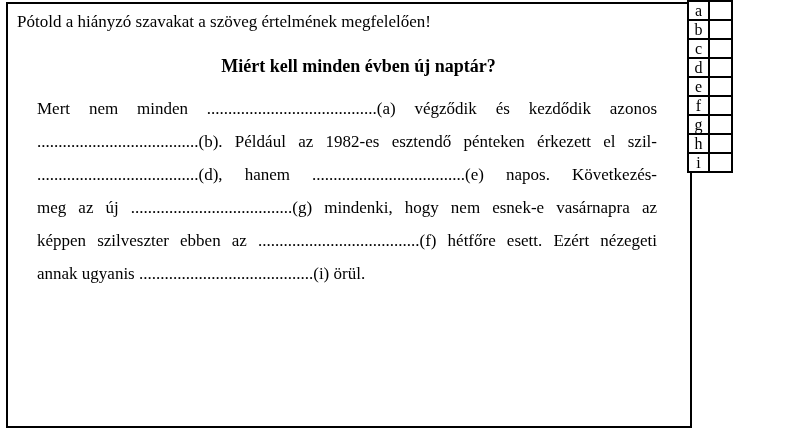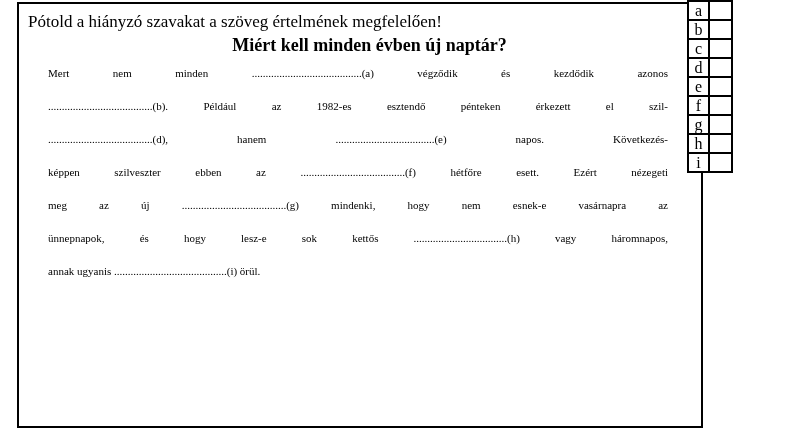--- a/index.html
+++ b/index.html
@@ -10,45 +10,46 @@
   body {
     width: 798px;
     height: 437px;
     position: relative;
     font-family: "Liberation Serif", "DejaVu Serif", serif;
     color: #000000;
     overflow: hidden;
   }
   .doc-box {
     position: absolute;
-    left: 17px;
+    left: 6px;
     top: 2px;
     width: 686px;
     height: 426px;
     border: 2px solid #000000;
     box-sizing: border-box;
     background: #ffffff;
     overflow: hidden;
   }
   .instruction {
     font-size: 17px;
     line-height: 22px;
     margin: 7px 12px 0 9px;
   }
   .title {
     font-size: 18px;
     font-weight: bold;
     text-align: center;
+    margin-top: 21px;
     line-height: 24px;
     padding-left: 19px;
   }
   .body-text {
-    font-size: 11px;
+    font-size: 17px;
     line-height: 33px;
-    margin: 0 33px 0 29px;
+    margin: 14px 33px 0 29px;
   }
   .text-line {
     text-align: justify;
     text-align-last: justify;
     word-break: normal;
   }
   .text-line.last {
     text-align-last: left;
   }
   .answer-table {
@@ -73,23 +74,22 @@
 </head>
 <body>
 
 <div class="doc-box">
   <div class="instruction">Pótold a hiányzó szavakat a szöveg értelmének megfelelően!</div>
   <div class="title">Miért kell minden évben új naptár?</div>
   <div class="body-text">
       <div class="text-line">Mert nem minden ........................................(a) végződik és kezdődik azonos</div>
       <div class="text-line">......................................(b). Például az 1982-es esztendő pénteken érkezett el szil-</div>
       <div class="text-line">......................................(d), hanem ....................................(e) napos. Következés-</div>
+      <div class="text-line">meg az új ......................................(g) mindenki, hogy nem esnek-e vasárnapra az</div>
       <div class="text-line">képpen szilveszter ebben az ......................................(f) hétfőre esett. Ezért nézegeti</div>
-      <div class="text-line">meg az új ......................................(g) mindenki, hogy nem esnek-e vasárnapra az</div>
-      <div class="text-line">ünnepnapok, és hogy lesz-e sok kettős ..................................(h) vagy háromnapos,</div>
       <div class="text-line last">annak ugyanis .........................................(i) örül.</div>
     </div>
 </div>
 
 <table class="answer-table">
   <tbody>
       <tr>
         <td class="letter-cell">a</td>
         <td class="value-cell"></td>
       </tr>

